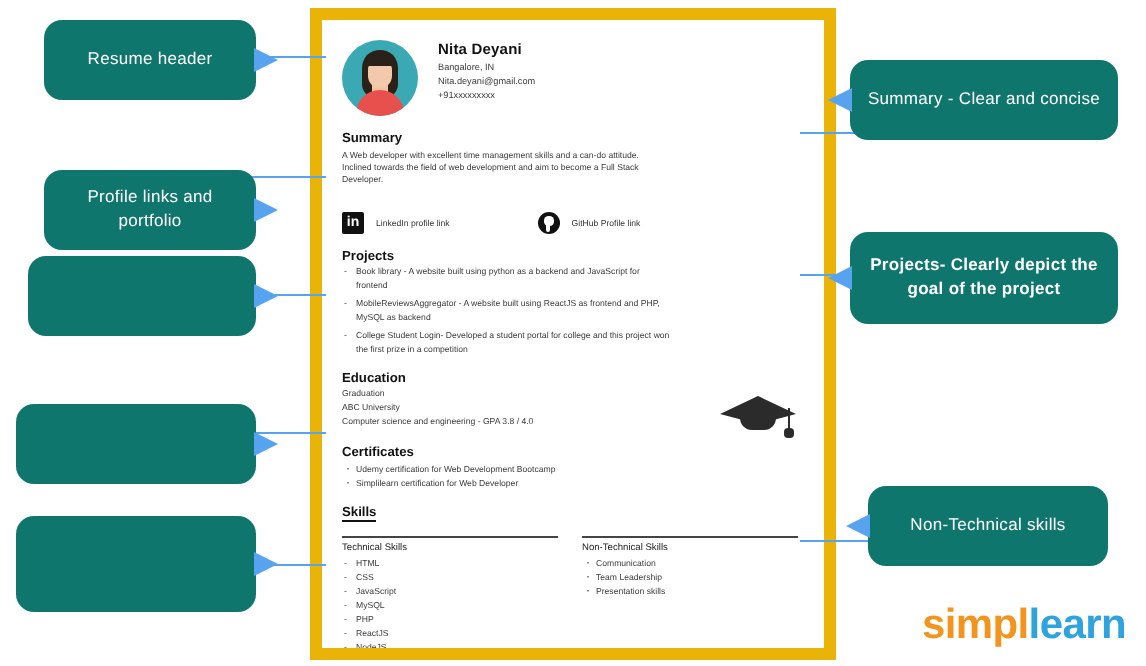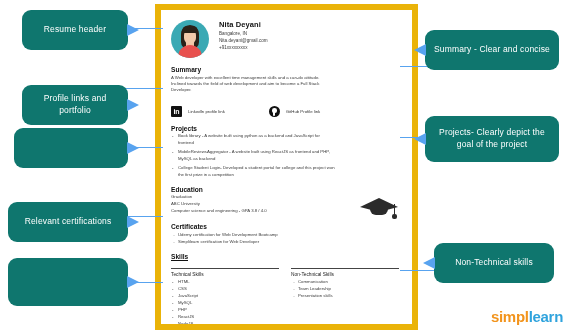--- a/index.html
+++ b/index.html
@@ -168,21 +168,21 @@
     border-bottom:6px solid transparent;
     border-right:12px solid #58a3ef;
   }
   .leader{
     position:absolute;height:1.4px;background:#58a3ef;
   }
 
   
   .logo{
     position:absolute;right:10px;bottom:8px;
-    font-size:15px;font-weight:bold;letter-spacing:-.3px;
+    font-size:21px;font-weight:bold;letter-spacing:-.3px;
     font-family:"Liberation Sans",sans-serif;
   }
   .logo .o{color:#f2941d;}
   .logo .b{color:#2fa3dd;}
 </style>
 </head>
 <body>
 
 <div class="sheet">
 
@@ -294,37 +294,36 @@
   <span class="tail"></span>
 </div>
 
 <div class="leader" style="left:118px;top:147px;width:45px;"></div>
 <div class="callout left" style="left:14px;top:128px;width:114px;height:38px;">
   <span class="tail"></span>
 </div>
 
 <div class="leader" style="left:118px;top:216px;width:45px;"></div>
 <div class="callout left" style="left:8px;top:202px;width:120px;height:28px;">
-  <span>Relevant certifications</span>
   <span class="tail"></span>
 </div>
 
 <div class="leader" style="left:118px;top:282px;width:45px;"></div>
 <div class="callout left" style="left:8px;top:258px;width:120px;height:48px;">
   <span class="tail"></span>
 </div>
 
 <div class="leader" style="left:400px;top:66px;width:45px;"></div>
 <div class="callout right" style="left:425px;top:30px;width:134px;height:32px;">
   <span>Summary - Clear and concise</span>
   <span class="tail"></span>
 </div>
 
 <div class="leader" style="left:400px;top:137px;width:45px;"></div>
-<div class="callout right" style="left:425px;top:116px;width:134px;height:46px;">
+<div class="callout right" style="left:425px;top:116px;width:134px;height:46px;font-weight:bold;">
   <span>Projects- Clearly depict the goal of the project</span>
   <span class="tail"></span>
 </div>
 
 <div class="leader" style="left:400px;top:270px;width:45px;"></div>
 <div class="callout right" style="left:434px;top:243px;width:120px;height:30px;">
   <span>Non-Technical skills</span>
   <span class="tail"></span>
 </div>
 

